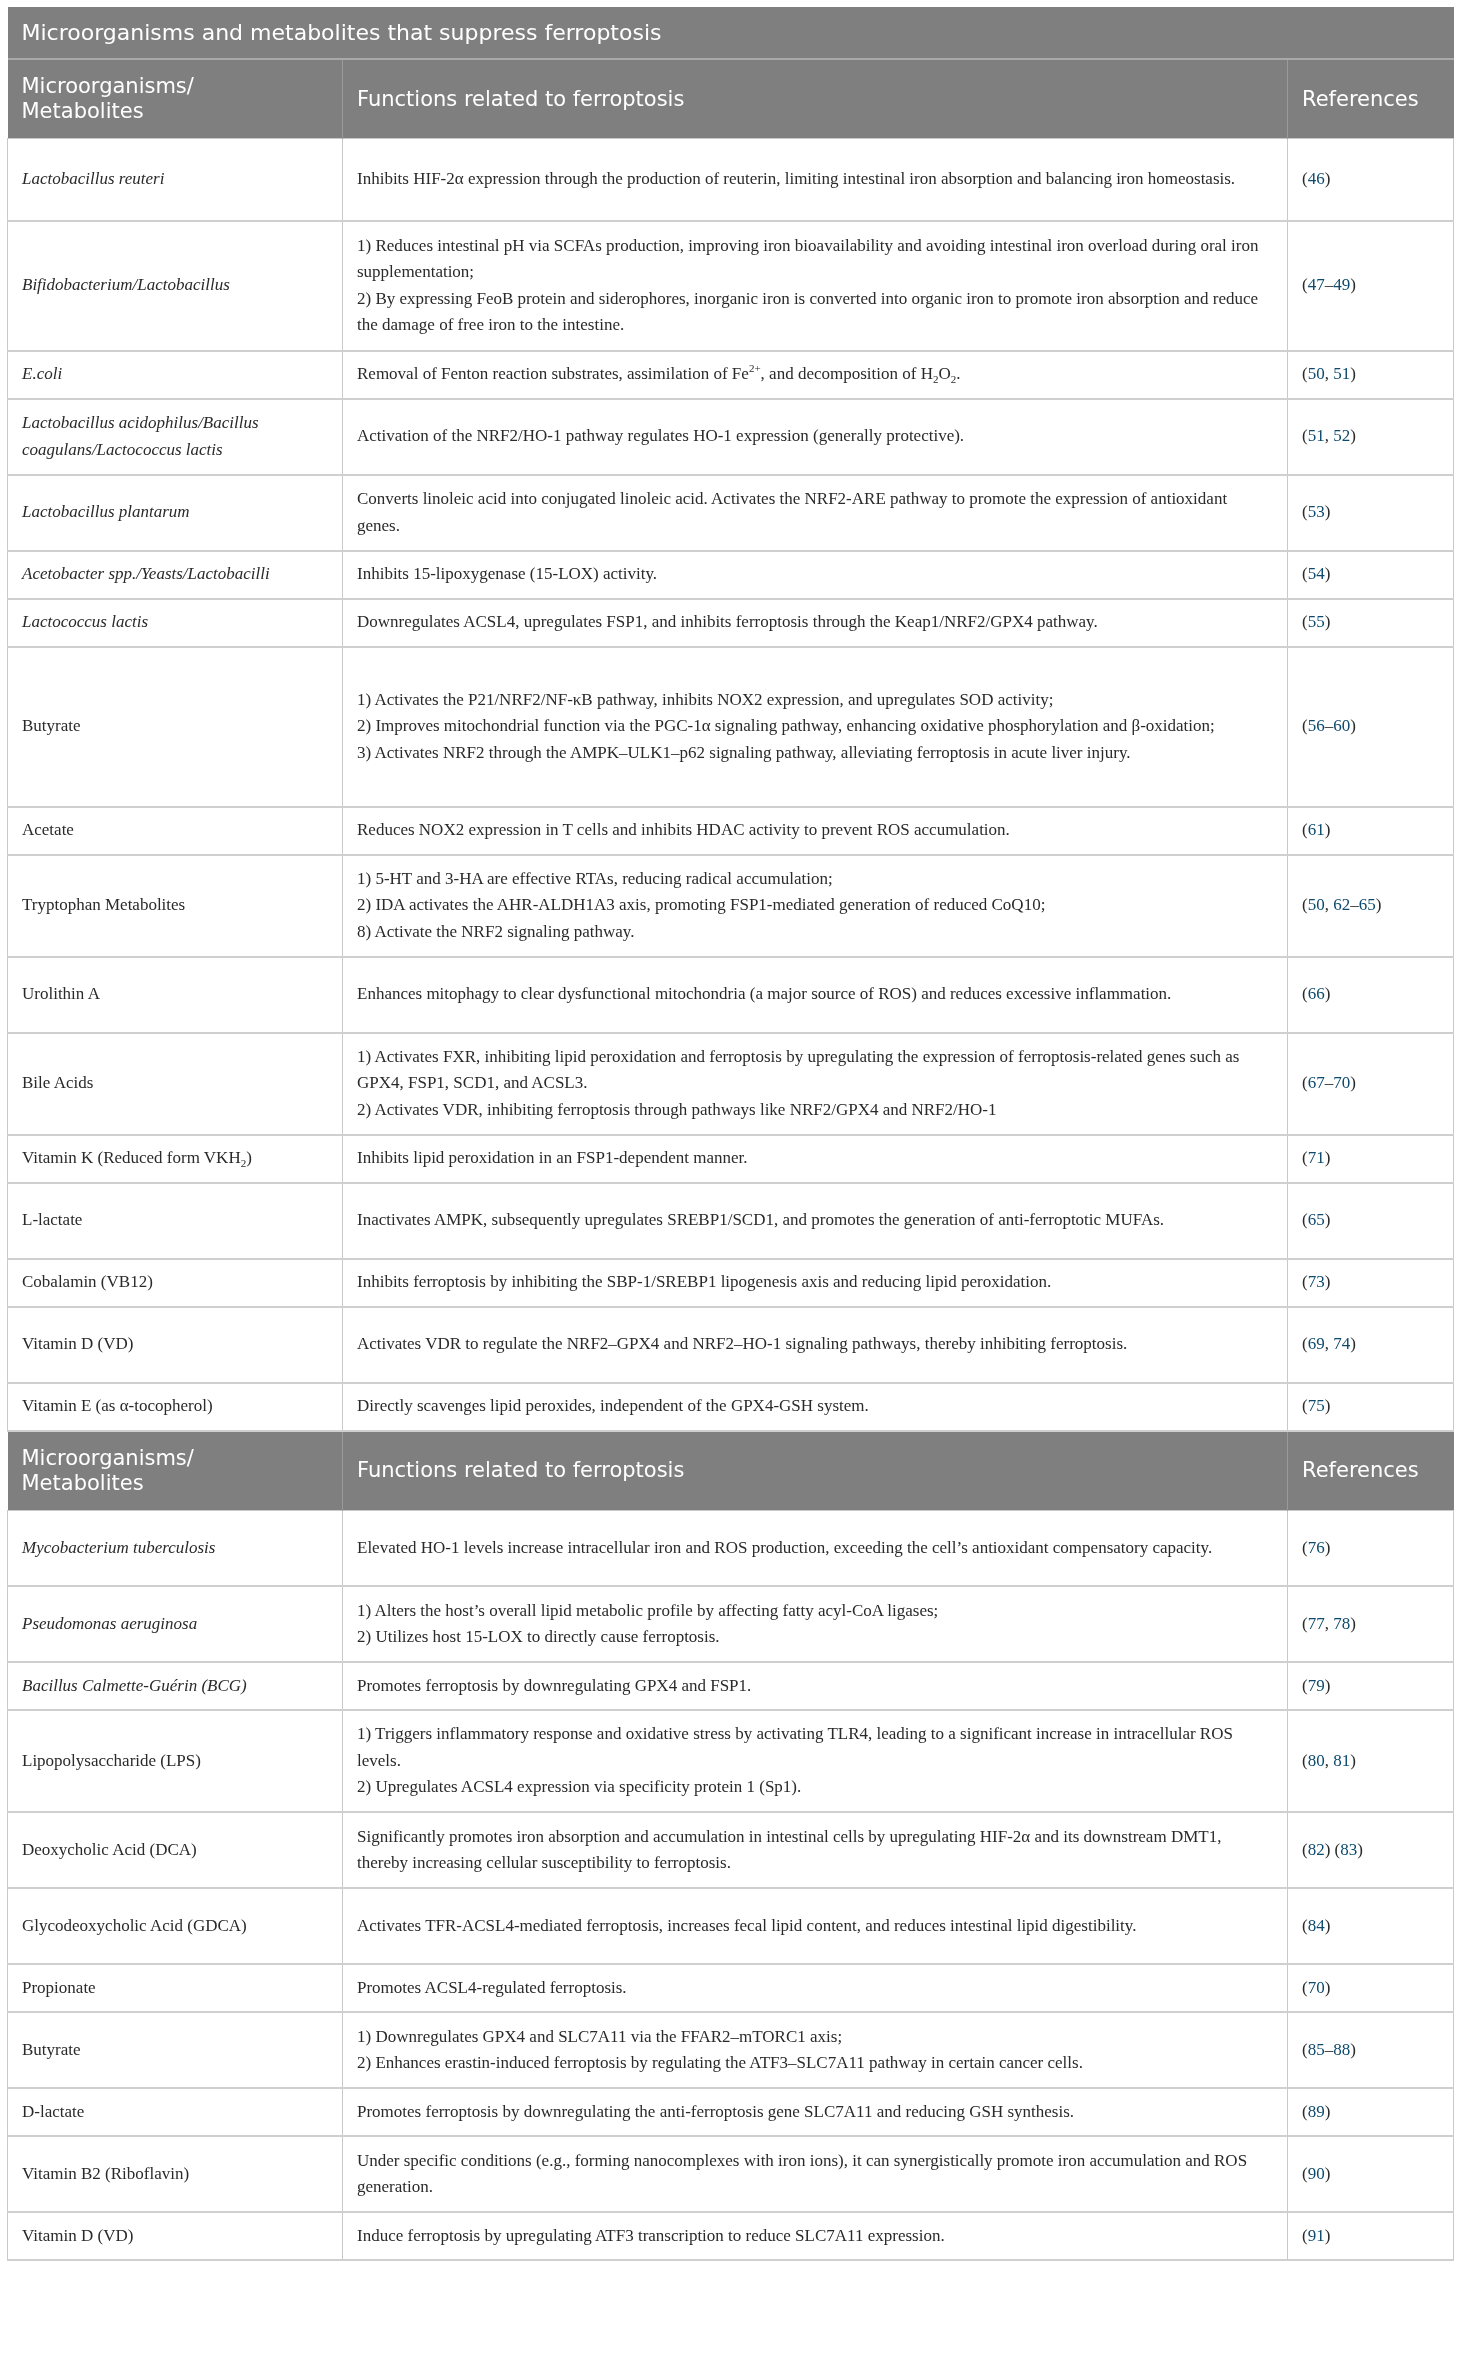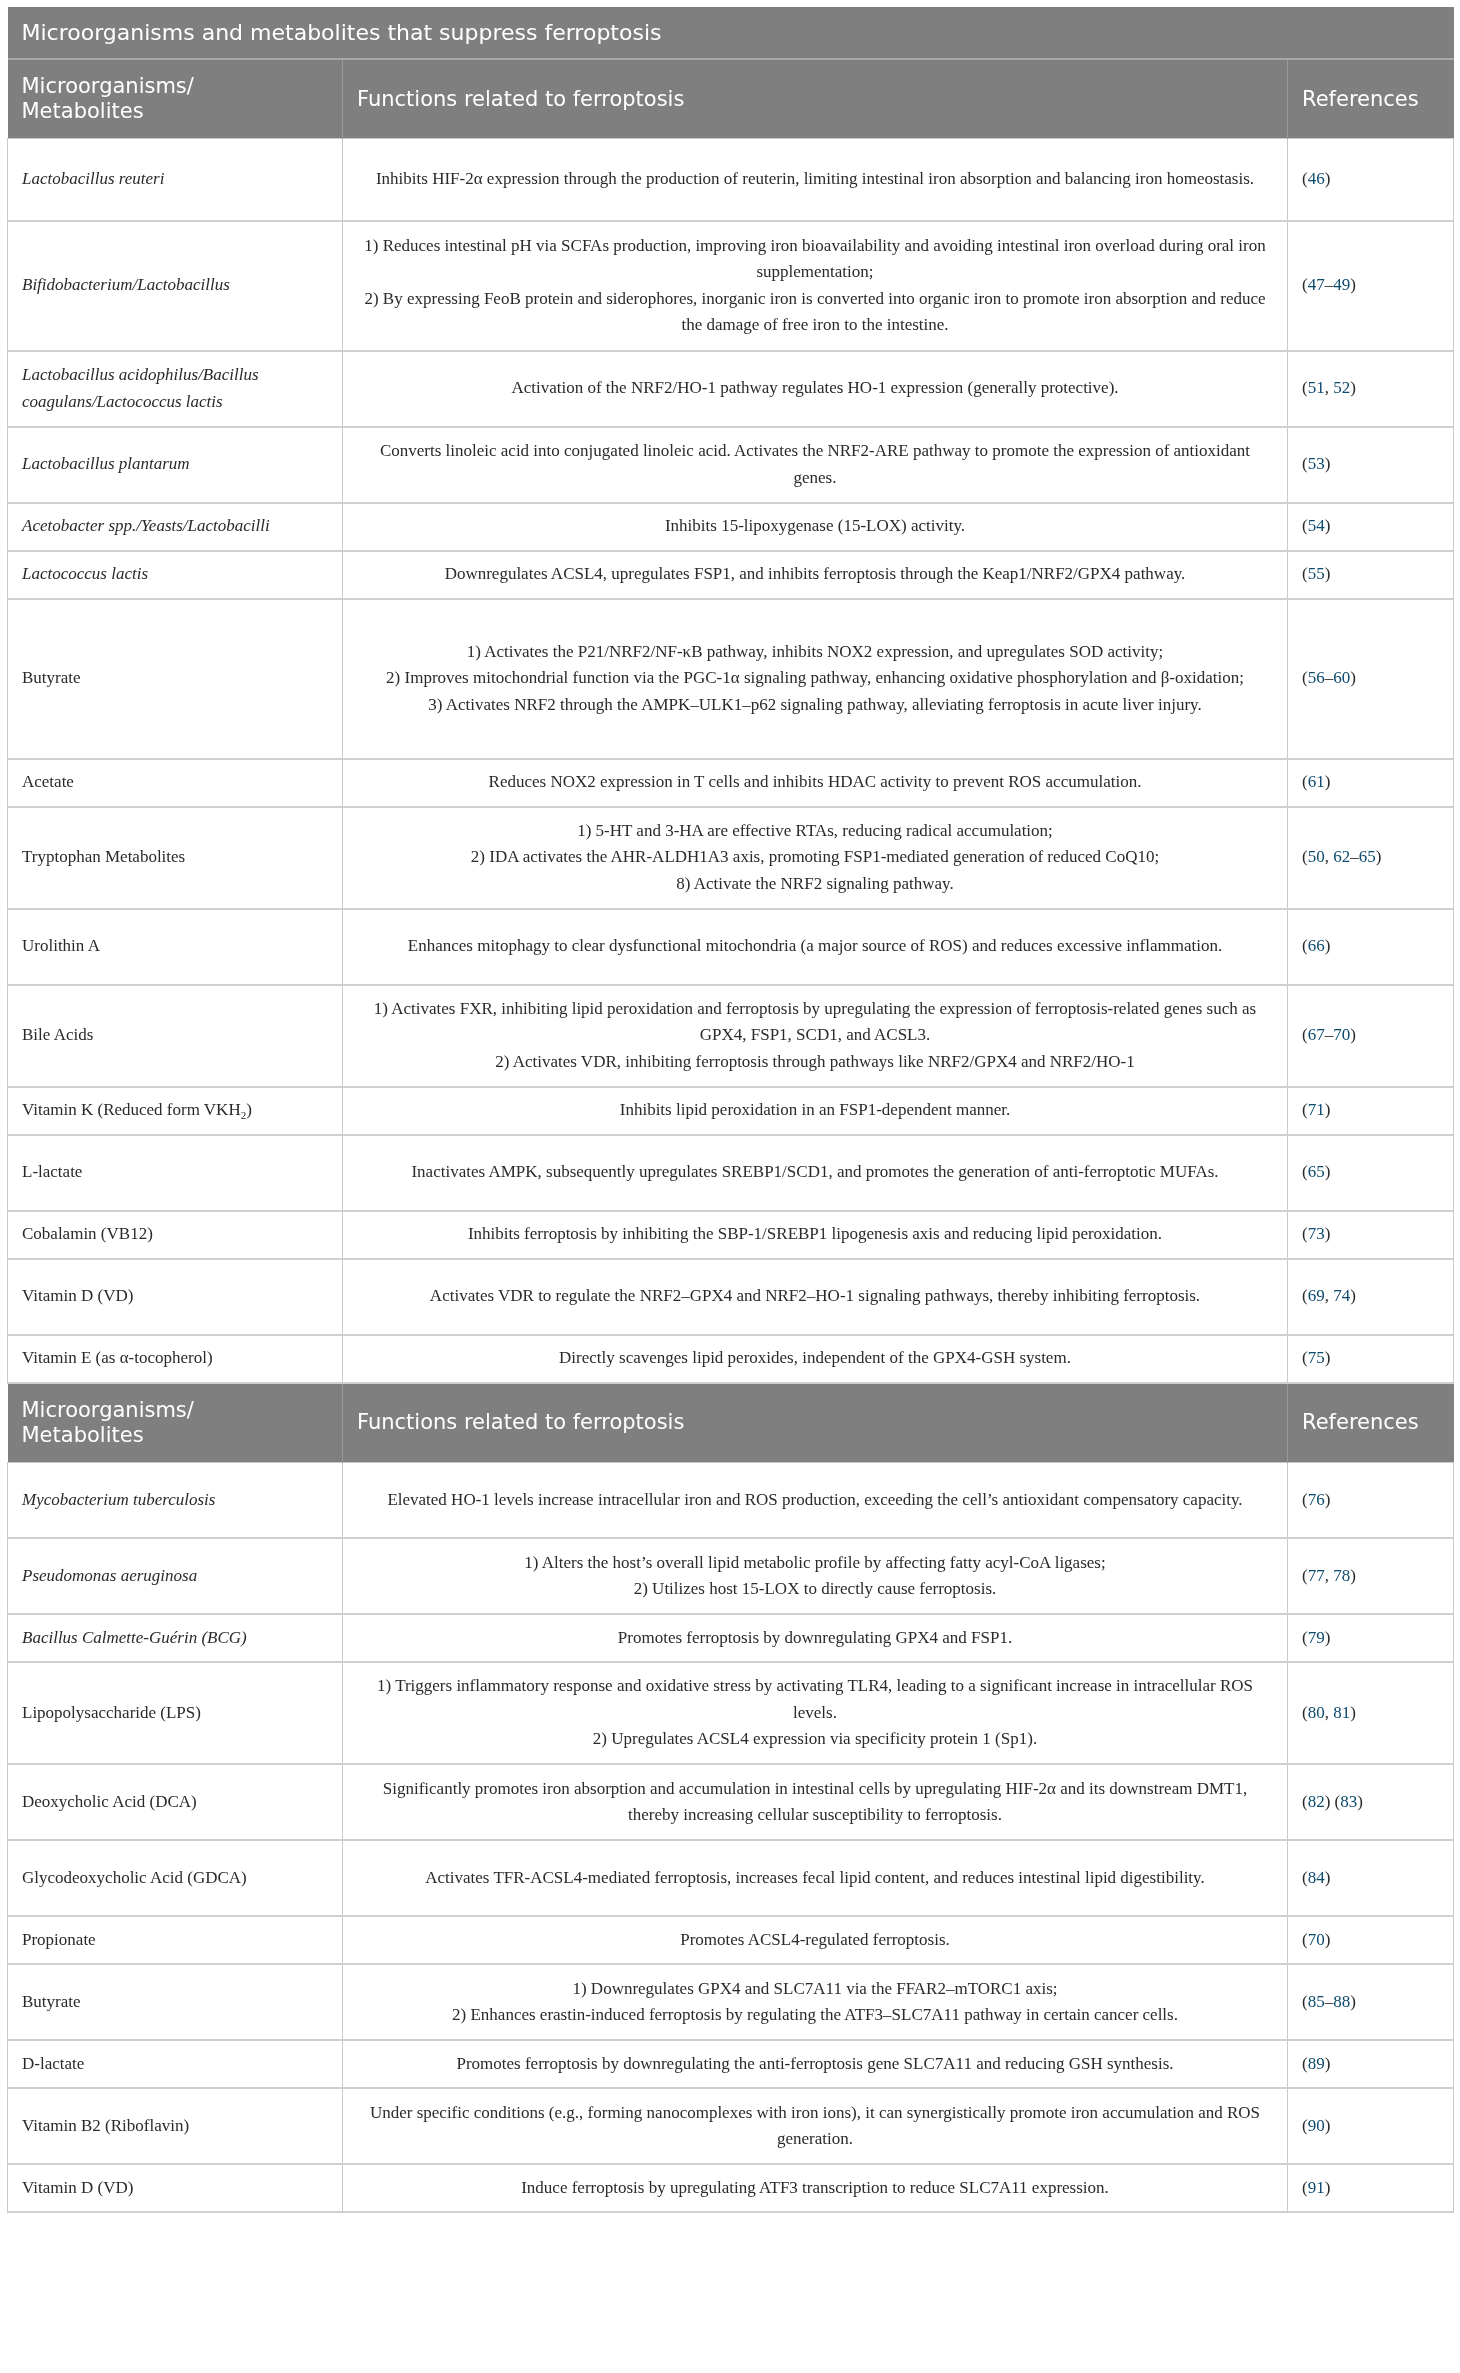--- a/index.html
+++ b/index.html
@@ -35,21 +35,21 @@
     border: 1px solid #c9c9c9;
     border-bottom: 2px solid #cfcfcf;
     padding: 6px 14px;
     vertical-align: middle;
     line-height: 26.5px;
   }
   td.name { font-size: 17px; margin-top: 24px; }
   td.name.it { font-style: italic; }
   td.ref { white-space: nowrap; }
   .rn { color: #0c4a6e; }
-  .line { display: block; text-align: center; }
+  .line { display: block; }
   sub, sup { font-size: 11px; line-height: 0; }
 </style>
 </head>
 <body>
 
 <table class="ftable">
   <colgroup>
       <col class="c1">
       <col class="c2">
       <col class="c3">
@@ -71,20 +71,27 @@
         <td class="ref">(<span class="rn">46</span>)</td>
       </tr>
       <tr style="height: 130px;">
         <td class="name it">Bifidobacterium/Lactobacillus</td>
         <td class="func">
           <span class="line">1) Reduces intestinal pH via SCFAs production, improving iron bioavailability and avoiding intestinal iron overload during oral iron supplementation;</span>
           <span class="line">2) By expressing FeoB protein and siderophores, inorganic iron is converted into organic iron to promote iron absorption and reduce the damage of free iron to the intestine.</span>
         </td>
         <td class="ref">(<span class="rn">47</span>–<span class="rn">49</span>)</td>
       </tr>
+      <tr style="height: 48px;">
+        <td class="name it">E.coli</td>
+        <td class="func">
+          <span class="line">Removal of Fenton reaction substrates, assimilation of Fe<sup>2+</sup>, and decomposition of H<sub>2</sub>O<sub>2</sub>.</span>
+        </td>
+        <td class="ref">(<span class="rn">50</span>, <span class="rn">51</span>)</td>
+      </tr>
       <tr style="height: 76px;">
         <td class="name it">Lactobacillus acidophilus/Bacillus coagulans/Lactococcus lactis</td>
         <td class="func">
           <span class="line">Activation of the NRF2/HO-1 pathway regulates HO-1 expression (generally protective).</span>
         </td>
         <td class="ref">(<span class="rn">51</span>, <span class="rn">52</span>)</td>
       </tr>
       <tr style="height: 76px;">
         <td class="name it">Lactobacillus plantarum</td>
         <td class="func">

